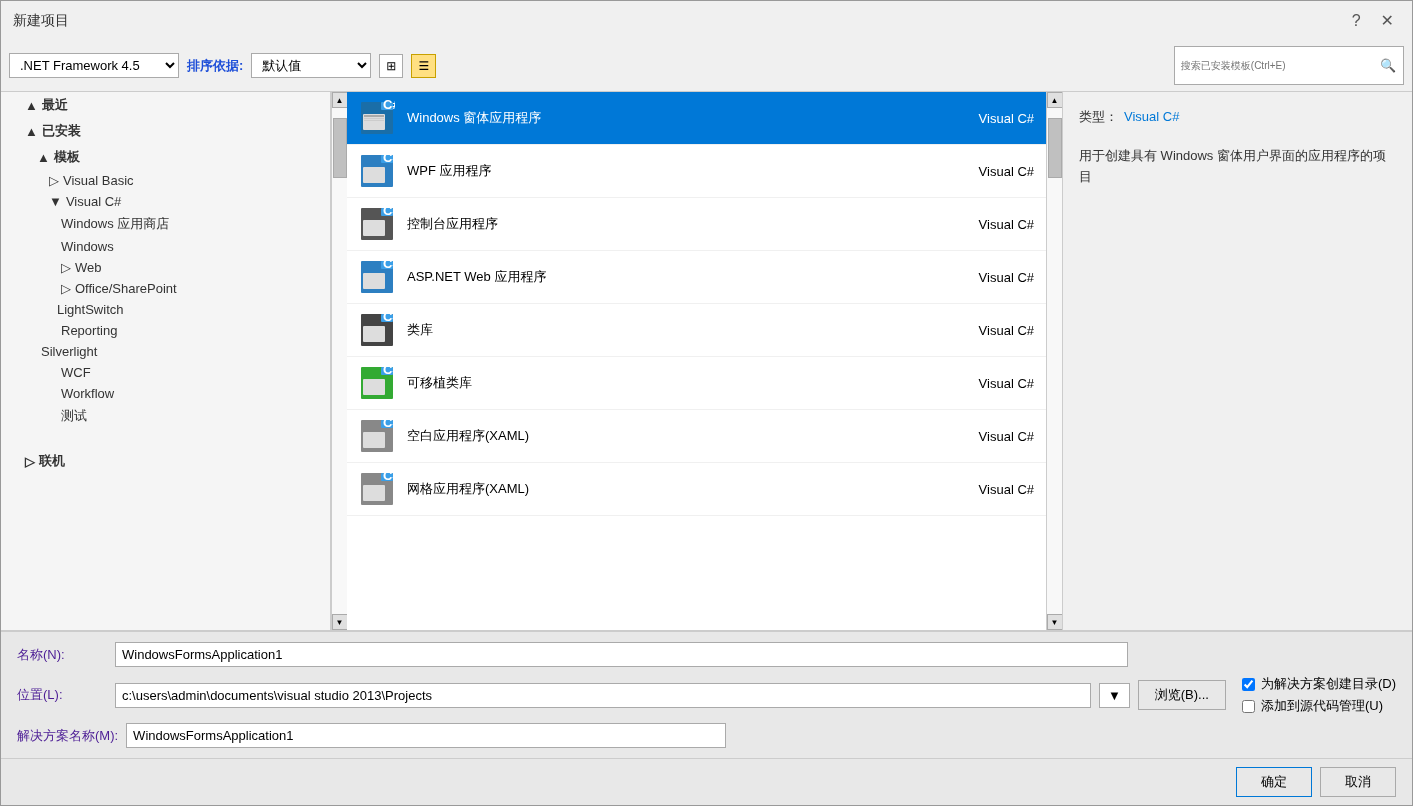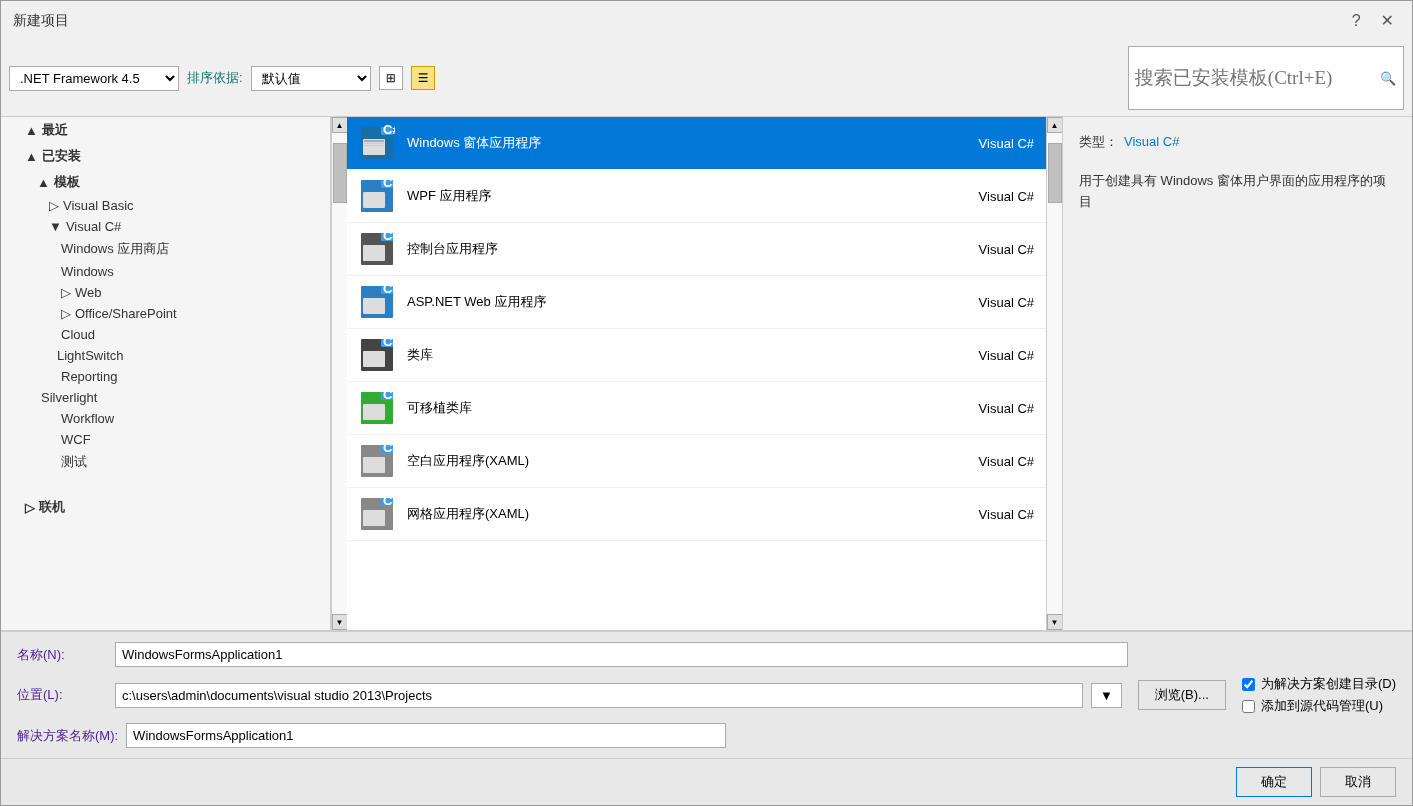--- a/index.html
+++ b/index.html
@@ -11,26 +11,26 @@
     .title-bar-btn { background: none; border: none; cursor: pointer; font-size: 16px; color: #555; padding: 2px 6px; }
     .sidebar { width: 330px; background: #f5f5f5; border-right: 1px solid #ccc; overflow-y: auto; display: flex; flex-direction: column; }
     .sidebar-item { padding: 3px 12px; cursor: pointer; display: flex; align-items: center; gap: 4px; color: #333; }
     .sidebar-header { padding: 4px 8px; font-weight: bold; display: flex; align-items: center; gap: 4px; color: #333; cursor: pointer; }
     .indent1 { padding-left: 24px; }
     .indent2 { padding-left: 36px; }
     .indent3 { padding-left: 48px; }
     .center-panel { flex: 1; display: flex; flex-direction: column; background: #fff; }
     .toolbar { background: #f0f0f0; padding: 6px 8px; display: flex; align-items: center; gap: 8px; border-bottom: 1px solid #ccc; }
     .framework-select { padding: 3px 6px; border: 1px solid #aaa; background: #fff; min-width: 170px; font-size: 13px; }
-    .sort-label { color: #0f766e; }
+    .sort-label { color: #1d4ed8; font-weight: bold; }
     .sort-select { padding: 3px 6px; border: 1px solid #aaa; background: #fff; min-width: 120px; font-size: 13px; }
     .view-btn { padding: 4px 6px; border: 1px solid #aaa; background: #fff; cursor: pointer; font-size: 12px; }
     .view-btn.active { background: #ffe082; border-color: #c8a000; }
     .search-box { margin-left: auto; display: flex; align-items: center; border: 1px solid #aaa; background: #fff; }
-    .search-input { border: none; outline: none; padding: 20px 6px; min-width: 200px; font-size: 19px; color: #999; font-family: Liberation Serif, serif; }
+    .search-input { border: none; outline: none; padding: 13px 6px; min-width: 200px; font-size: 10px; color: #999; }
     .search-icon-btn { padding: 3px 6px; background: none; border: none; cursor: pointer; color: #555; }
     .templates-list { flex: 1; overflow-y: auto; background: #fff; position: relative; }
     .template-item { display: flex; align-items: center; padding: 8px 12px; border-bottom: 1px solid #f0f0f0; cursor: pointer; gap: 12px; }
     .template-item.selected { background: #0078d7; color: #fff; }
     .template-icon { width: 36px; height: 36px; flex-shrink: 0; display: flex; align-items: center; justify-content: center; }
     .template-name { flex: 1; font-size: 13px; }
     .template-lang { min-width: 80px; text-align: right; font-size: 13px; }
     .scrollbar-area { width: 16px; background: #f0f0f0; border-left: 1px solid #ccc; display: flex; flex-direction: column; align-items: center; }
     .scroll-btn { width: 16px; height: 16px; background: #e0e0e0; border: 1px solid #aaa; cursor: pointer; display: flex; align-items: center; justify-content: center; font-size: 8px; }
     .scroll-track { flex: 1; width: 16px; background: #f8f8f8; position: relative; }
@@ -111,37 +111,34 @@
         <span>Windows</span>
       </div>
       <div class="sidebar-item" style="padding-left:60px;">
         <span>▷</span>
         <span>Web</span>
       </div>
       <div class="sidebar-item" style="padding-left:60px;">
         <span>▷</span>
         <span>Office/SharePoint</span>
       </div>
-      <div class="sidebar-item" style="padding-left:60px;">
-        <span>Cloud</span>
-      </div>
       <div class="sidebar-item" style="padding-left:56px;">
         <span>LightSwitch</span>
       </div>
       <div class="sidebar-item" style="padding-left:60px;">
         <span>Reporting</span>
       </div>
       <div class="sidebar-item" style="padding-left:40px;">
         <span>Silverlight</span>
       </div>
       <div class="sidebar-item" style="padding-left:60px;">
+        <span>WCF</span>
+      </div>
+      <div class="sidebar-item" style="padding-left:60px;">
         <span>Workflow</span>
-      </div>
-      <div class="sidebar-item" style="padding-left:60px;">
-        <span>WCF</span>
       </div>
       <div class="sidebar-item" style="padding-left:60px;">
         <span>测试</span>
       </div>
       <div style="height:20px;"></div>
       <div class="sidebar-header indent1">
         <span>▷</span>
         <span>联机</span>
       </div>
     </div>
@@ -289,21 +286,21 @@
     <div class="bottom-form">
       <div class="bottom-row" style="margin-bottom:8px;">
         <span class="bottom-label">名称(N):</span>
         <input class="bottom-input" type="text" id="name-input" value="WindowsFormsApplication1" style="">
         <div style="min-width:260px;"></div>
       </div>
       <div class="bottom-row" style="margin-bottom:8px;">
         <span class="bottom-label">位置(L):</span>
         <input class="bottom-input" type="text" id="location-input" style="flex: 1 1 0%;" value="c:\users\admin\documents\visual studio 2013\Projects">
         <button class="bottom-dropdown-btn">▼</button>
-        <button class="bottom-browse-btn" style="margin-left:8px;">浏览(B)...</button>
+        <button class="bottom-browse-btn" style="margin-left:0;">浏览(B)...</button>
         <div style="display:flex;flex-direction:column;gap:4px;margin-left:8px;">
           <div class="checkbox-row">
             <input type="checkbox" checked="" id="create-dir" style="">
             <label for="create-dir" style="font-size:13px;">为解决方案创建目录(D)</label>
           </div>
           <div class="checkbox-row">
             <input type="checkbox" id="add-source" style="">
             <label for="add-source" style="font-size:13px;">添加到源代码管理(U)</label>
           </div>
         </div>

